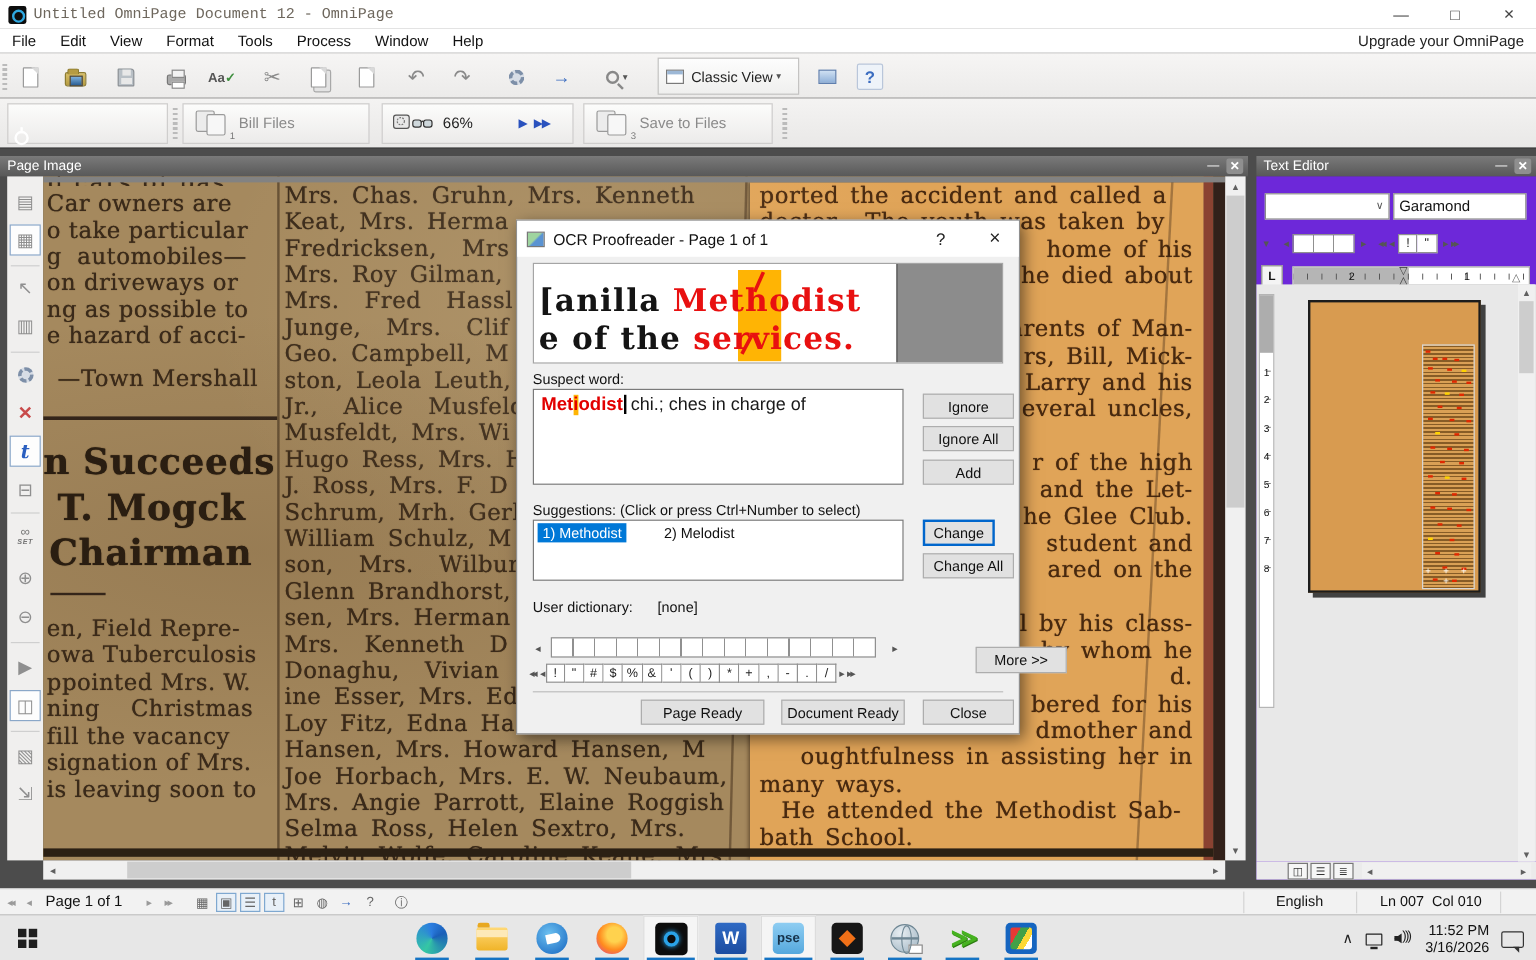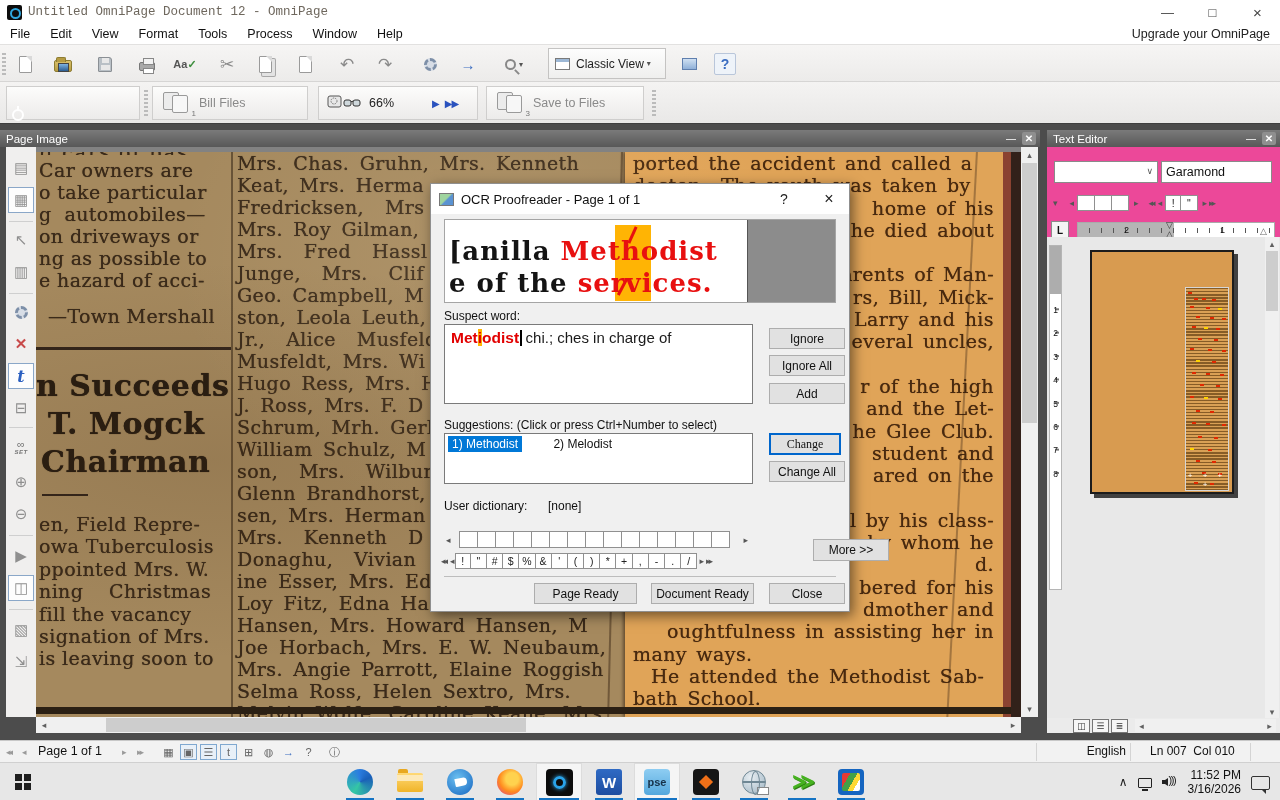--- a/index.html
+++ b/index.html
@@ -148,40 +148,40 @@
   .susp-red { color:#e20000; font-weight:bold; font-size:15.5px; }
   .susp-hl { background:#ffb404; }
   .caret { display:inline-block; width:1.5px; height:16px; background:#000; vertical-align:-3px; margin:0 4px 0 1px; }
   .btn { position:absolute; background:#e1e1e1; border:1px solid #adadad; font-size:12px; display:flex; align-items:center; justify-content:center; color:#111; font-family:"Liberation Sans",sans-serif; }
   #btn-ignore { left:338px; top:144px; width:76px; height:21px; }
   #btn-ignore-all { left:338px; top:171px; width:76px; height:21px; }
   #btn-add { left:338px; top:199px; width:76px; height:21px; }
   #sugg-box { position:absolute; left:13px; top:249px; width:309px; height:51px; background:#fff; border:1px solid #7a7a7a; font-size:12px; padding:2px 3px; }
   #sugg1 { display:inline-block; background:#0078d7; color:#fff; padding:1px 4px; }
   #sugg2 { display:inline-block; margin-left:24px; padding:1px 4px; color:#111; }
-  #btn-change { left:338px; top:249px; width:72px; height:22px; border:2px solid #0066cc;font-family:Liberation Serif, serif; }
+  #btn-change { left:338px; top:249px; width:60px; height:22px; border:2px solid #0066cc; }
   #btn-change-all { left:338px; top:277px; width:76px; height:21px; }
   .chrow { position:absolute; display:flex; align-items:center; }
   .chz { color:#555; font-size:9px; margin:0 2px; }
   .chz::before { content:attr(data-glyph); letter-spacing:-2px; }
   #cells-top { position:absolute; left:28px; top:347px; width:271px; height:17px; border:1px solid #909090; background:repeating-linear-gradient(90deg,#fff 0 17px,#909090 17px 18px); }
   #row-top { left:13px; top:347px; width:300px; height:17px; }
   #row-top .chz:last-child { position:absolute; right:-4px; }
   #row-bot { left:8px; top:368px; height:17px; }
   .chcell { width:16.2px; height:16px; border:1px solid #909090; border-left:none; background:#fff; font-size:10.5px; display:flex; align-items:center; justify-content:center; color:#222; }
   .chcell:first-child { border-left:1px solid #909090; }
   #btn-more { left:338px; top:355px; width:76px; height:22px;margin-left:44px; }
   #dlg-sep { position:absolute; left:13px; top:392px; width:392px; height:1px; background:#bdbdbd; }
   #btn-page-ready { left:103px; top:399px; width:103px; height:21px; }
   #btn-doc-ready { left:220px; top:399px; width:103px; height:21px; }
   #btn-dlg-close { left:338px; top:399px; width:76px; height:21px; }
 
   
   #te-head { left:1047px; top:130px; width:233px; }
-  #te-body { position:absolute; left:1047px; top:147px; width:233px; height:586px; background:#ec4899; }
+  #te-body { position:absolute; left:1047px; top:147px; width:233px; height:586px; background:#6d28d9; }
   #te-combo { position:absolute; left:7px; top:14px; width:104px; height:22px; background:#fff; border:1px solid #8a8a8a; }
   #te-combo::after { content:"∨"; position:absolute; right:4px; top:4px; font-size:9px; color:#555; }
   #te-font { position:absolute; left:114px; top:14px; width:111px; height:22px; background:#fff; border:1px solid #8a8a8a; font-size:12.5px; padding:2px 4px; font-family:"Liberation Sans",sans-serif; color:#111; }
   #te-row2 { position:absolute; left:4px; top:47px; height:18px; width:225px; display:flex; align-items:center; }
   #te-cells3 { width:52px; height:16px; border:1px solid #909090; background:repeating-linear-gradient(90deg,#fff 0 16px,#909090 16px 17px); margin:0 3px; }
   #te-cells2 { display:flex; margin:0 3px; }
   #te-row3 { position:absolute; left:4px; top:74px; height:20px; width:225px; }
   #te-L { position:absolute; left:0; top:0; width:18px; height:18px; border:1px solid #8a8a8a; background:#f4f4f4; font-size:10px; font-weight:bold; display:flex; align-items:center; justify-content:center; color:#111; }
   #te-ruler { position:absolute; left:26px; top:1px; width:198px; height:16px; background:#fff; border:1px solid #aaa; overflow:visible; }
   #te-ruler .gray { position:absolute; left:0; top:0; width:96px; height:100%; background:#b5b5b5; }
@@ -210,21 +210,21 @@
 
   
   #statusbar { position:absolute; left:0; top:740px; width:1280px; height:22px; background:#f2f2f2; border-top:1px solid #c8c8c8; font-size:12px; }
   .st-sep { position:absolute; top:2px; width:1px; height:18px; background:#d4d4d4; }
   .st-nav { position:absolute; top:0; height:22px; display:flex; align-items:center; color:#9a9a9a; font-size:9px; }
   .st-nav::before { content:attr(data-glyph); letter-spacing:-2px; }
   #st-page { position:absolute; left:38px; top:3px; color:#111; font-size:12.5px; }
   .st-ico { position:absolute; top:3px; width:17px; height:16px; display:flex; align-items:center; justify-content:center; font-size:11px; color:#666; }
   .st-ico::before { content:attr(data-glyph); }
   .st-ico.boxed { border:1px solid #7fa8d0; background:#e8f0f8; }
-  #st-lang { position:absolute; left:1040px; top:3px; width:86px; text-align:right; color:#111; }
+  #st-lang { position:absolute; left:1040px; top:3px; width:86px; text-align:center; color:#111; }
   #st-pos { position:absolute; left:1150px; top:3px; width:96px; white-space:pre; color:#111; }
 
   
   #taskbar { position:absolute; left:0; top:762px; width:1280px; height:38px; background:#e7e7e7; border-top:1px solid #d0d0d0; }
   #start { position:absolute; left:0; top:0; width:46px; height:38px; display:flex; align-items:center; justify-content:center; }
   #winlogo { display:grid; grid-template-columns:7px 7px; gap:1.5px; }
   #winlogo i { width:7px; height:7px; background:#1f1f1f; }
   #tb-search { position:absolute; left:46px; top:0; width:289px; height:38px; background:#fff; border:1px solid #9a9a9a; display:flex; align-items:center; }
   #tb-search .mag { border-color:#444; margin:0 10px 0 14px; }
   #tb-search .mag::after { background:#444; }

